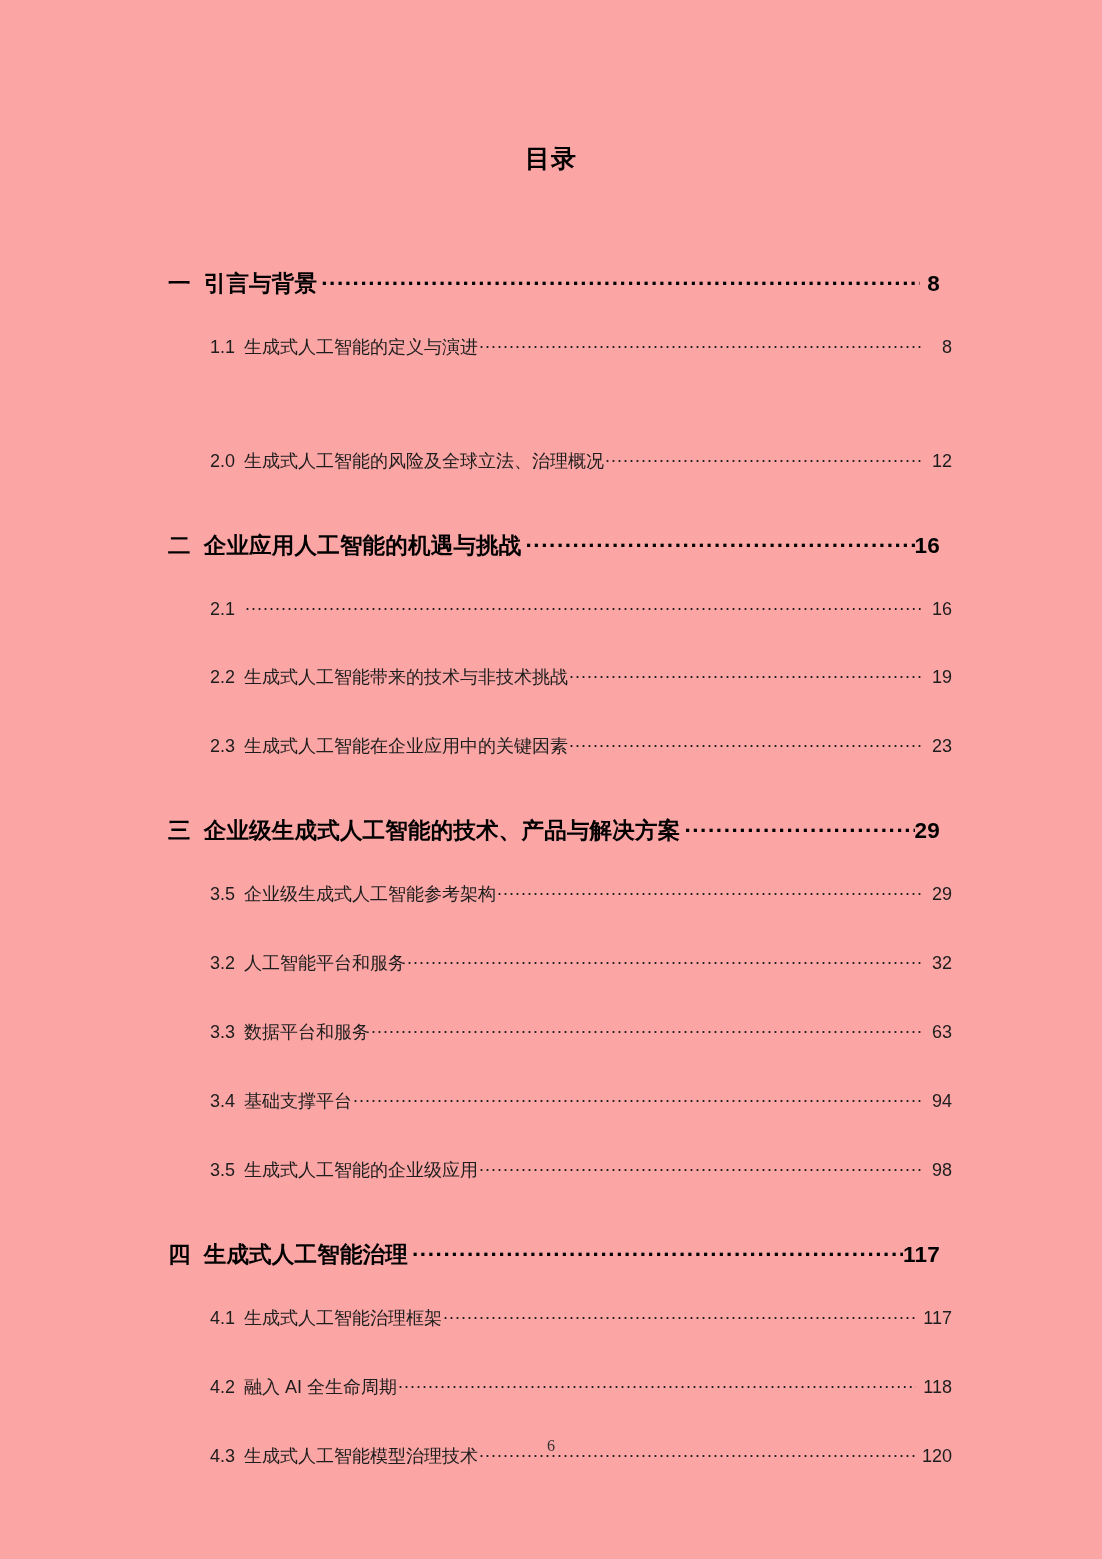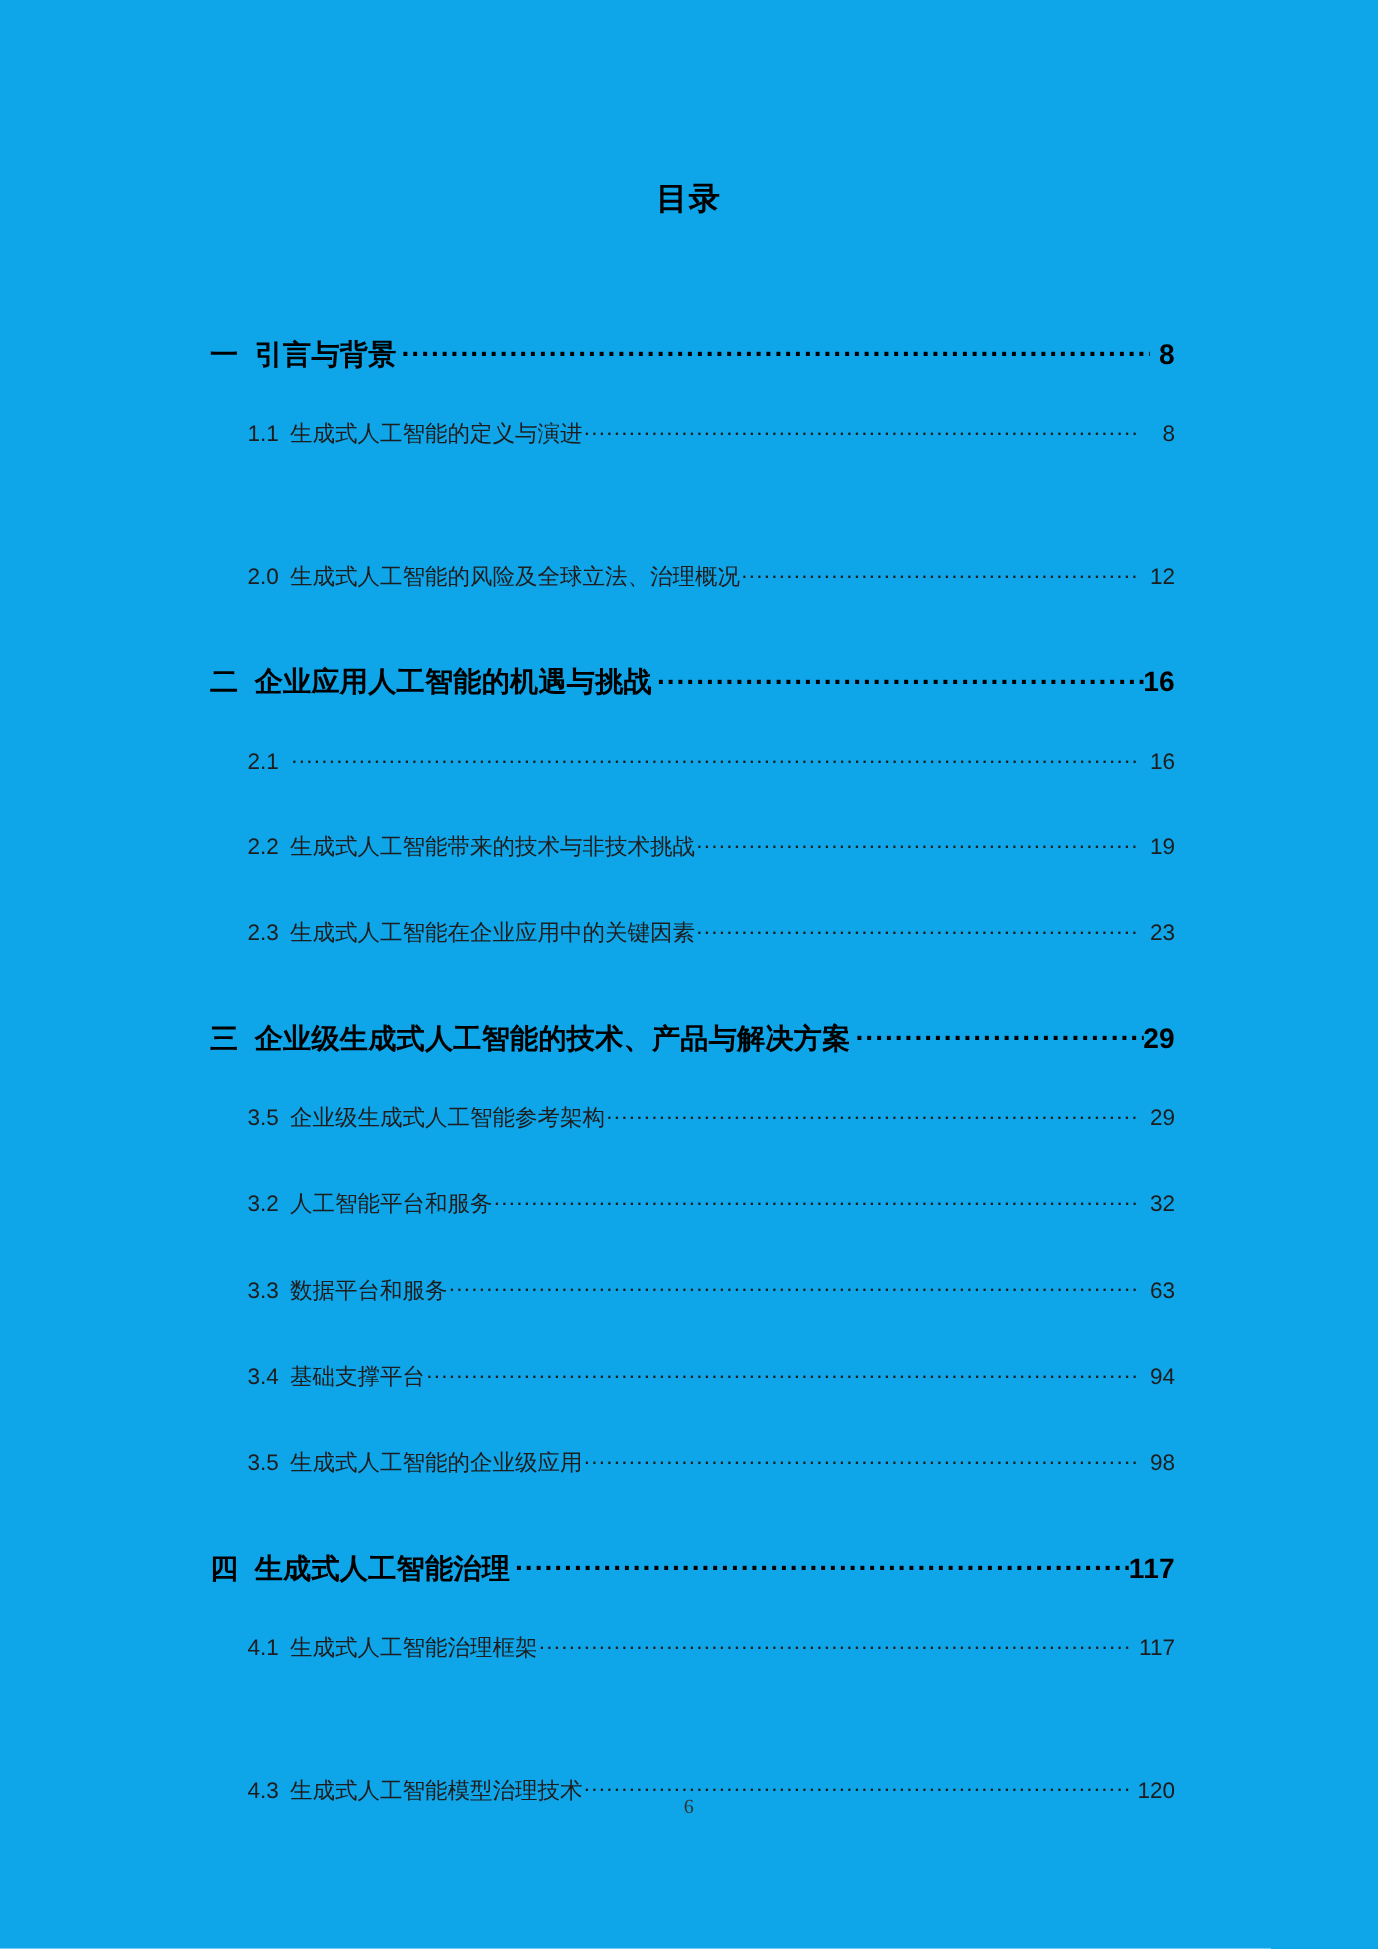--- a/index.html
+++ b/index.html
@@ -11,21 +11,21 @@
   body {
     font-family: "Liberation Sans", "DejaVu Sans", sans-serif;
     color: #1a1a1a;
   }
 
   .page {
     position: relative;
     width: 1102px;
     height: 1559px;
     margin: 0 auto;
-    background: #0ea5e9;
+    background: #fca5a5;
     overflow: hidden;
     box-sizing: border-box;
   }
 
   
   .toc-title {
     position: absolute;
     top: 142px;
     left: 0;
     width: 1102px;
@@ -109,21 +109,21 @@
 
   .level-1 .page-no {
     min-width: 20px;
   }
 
   
   .level-2 {
     font-size: 18px;
     font-weight: normal;
     color: #1d1d1d;
-    margin-left: 30px;
+    margin-left: 42px;
     width: 742px;
   }
 
   .level-2 .num {
     margin-right: 9px;
   }
 
   .level-2 .leader {
     margin: 0 0 0 1px;
   }
@@ -261,20 +261,26 @@
         <span class="page-no">117</span>
       </div>
       <div class="row-gap-first"></div>
       <div class="toc-entry level-2">
         <span class="num">4.1</span>
         <span class="label">生成式人工智能治理框架</span>
         <span class="leader"></span>
         <span class="page-no">117</span>
       </div>
       <div class="row-gap-sub"></div>
+      <div class="toc-entry level-2">
+        <span class="num">4.2</span>
+        <span class="label">融入 AI 全生命周期</span>
+        <span class="leader"></span>
+        <span class="page-no">118</span>
+      </div>
       <div class="row-gap-sub"></div>
       <div class="toc-entry level-2">
         <span class="num">4.3</span>
         <span class="label">生成式人工智能模型治理技术</span>
         <span class="leader"></span>
         <span class="page-no">120</span>
       </div>
     </div>
 
   <div class="folio">6</div>

